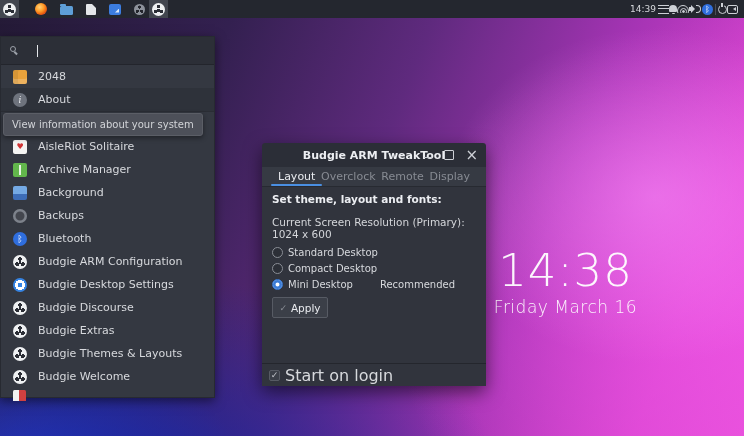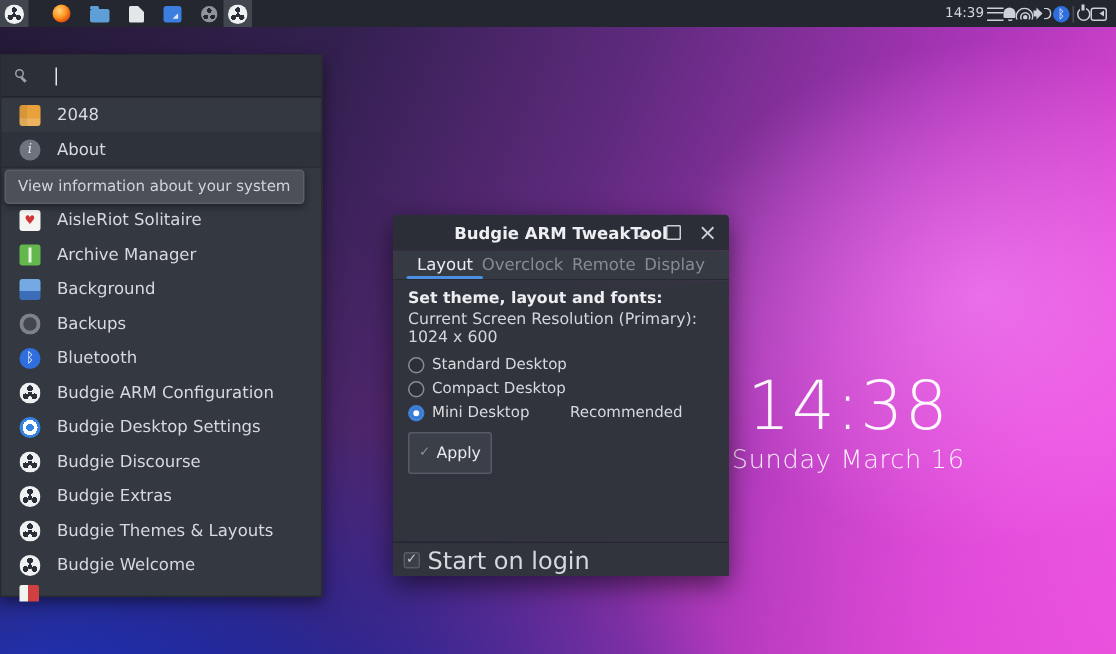--- a/index.html
+++ b/index.html
@@ -108,28 +108,28 @@
   .wc-min{width:10px;height:10px;position:relative}
   .wc-min::after{content:"";position:absolute;left:1px;bottom:2px;width:8px;height:1.5px;background:#cdd0d6}
   .wc-max{width:8px;height:8px;border:1.2px solid #cdd0d6;border-radius:1px}
   .wc-close{font-size:13px;line-height:10px}
   .wc-close::before{content:"×";font-size:15px}
   .tabbar{height:19px;background:#363a43;border-bottom:1px solid #272a31;display:flex;align-items:stretch;justify-content:space-between;padding:0 14px}
   .tab{position:relative;display:flex;align-items:center;font-size:11px;color:#878b93;padding:0 2px}
   .tab.active{color:#e9ebef}
   .tab.active::after{content:"";position:absolute;left:-5px;right:-5px;bottom:0;height:2px;background:#4a8fe2;border-radius:1px}
   .dbody{background:#31343d;padding:6px 10px 8px 10px}
-  .dheading{font-size:10.5px;font-weight:bold;color:#eceef2;margin-bottom:2px}
+  .dheading{font-size:10.5px;font-weight:bold;color:#eceef2;margin-bottom:11px}
   .dline{font-size:10.5px;color:#d4d6da;margin-bottom:5px}
   .radiorow{display:flex;align-items:center;gap:5px;height:15px;margin-bottom:1px;font-size:10px;color:#d7d9dd}
   .radio{width:11px;height:11px;border-radius:50%;border:1px solid #8a8e96;box-sizing:border-box;background:#2c2f37}
   .radio.checked{background:#3a7bd5;border-color:#3a7bd5;box-shadow:inset 0 0 0 2.5px #3a7bd5, inset 0 0 0 6px #fff}
   .radio.checked{background:radial-gradient(circle,#fff 0 2px,#3a7bd5 2px)}
   .rnote{margin-left:22px}
-  .applybtn{margin-top:5px;width:56px;height:28px;background:#3b3f48;border:1px solid #575b64;border-radius:2px;display:flex;align-items:center;justify-content:center;gap:4px;font-size:10.5px;color:#e9ebef;font-family:"DejaVu Sans",sans-serif;padding:0}
+  .applybtn{margin-top:5px;width:56px;height:21px;background:#3b3f48;border:1px solid #575b64;border-radius:2px;display:flex;align-items:center;justify-content:center;gap:4px;font-size:10.5px;color:#e9ebef;font-family:"DejaVu Sans",sans-serif;padding:0}
   .dimcheck{color:#8a8e96;font-size:9px}
   .dimcheck::before{content:"✓"}
   .dfooter{background:#31343d;border-top:1px solid #24262d;height:22px;display:flex;align-items:center;gap:5px;padding:0 7px}
   .checkbox{width:11px;height:11px;border:1px solid #575b64;border-radius:2px;background:#3b3f48;box-sizing:border-box;color:#c2c5cb;font-size:9px;line-height:9px;text-align:center}
   .checkbox.checked::before{content:"✓"}
   .flabel{font-size:16px;color:#d7d9dd}
   .spacer{height:37px}
 
   
   .dclock{position:absolute;left:468px;top:248px;width:195px;text-align:center;color:rgba(255,255,255,.95);z-index:5}
@@ -283,14 +283,14 @@
     <div class="spacer"></div>
   </div>
   <div class="dfooter">
     <span id="login-checkbox" class="checkbox checked"></span>
     <span class="flabel">Start on login</span>
   </div>
 </div>
 
 <div class="dclock">
   <div class="dtime">14:38</div>
-  <div class="ddate">Sunday March 16</div>
+  <div class="ddate">Friday March 16</div>
 </div>
 
 </body></html>

